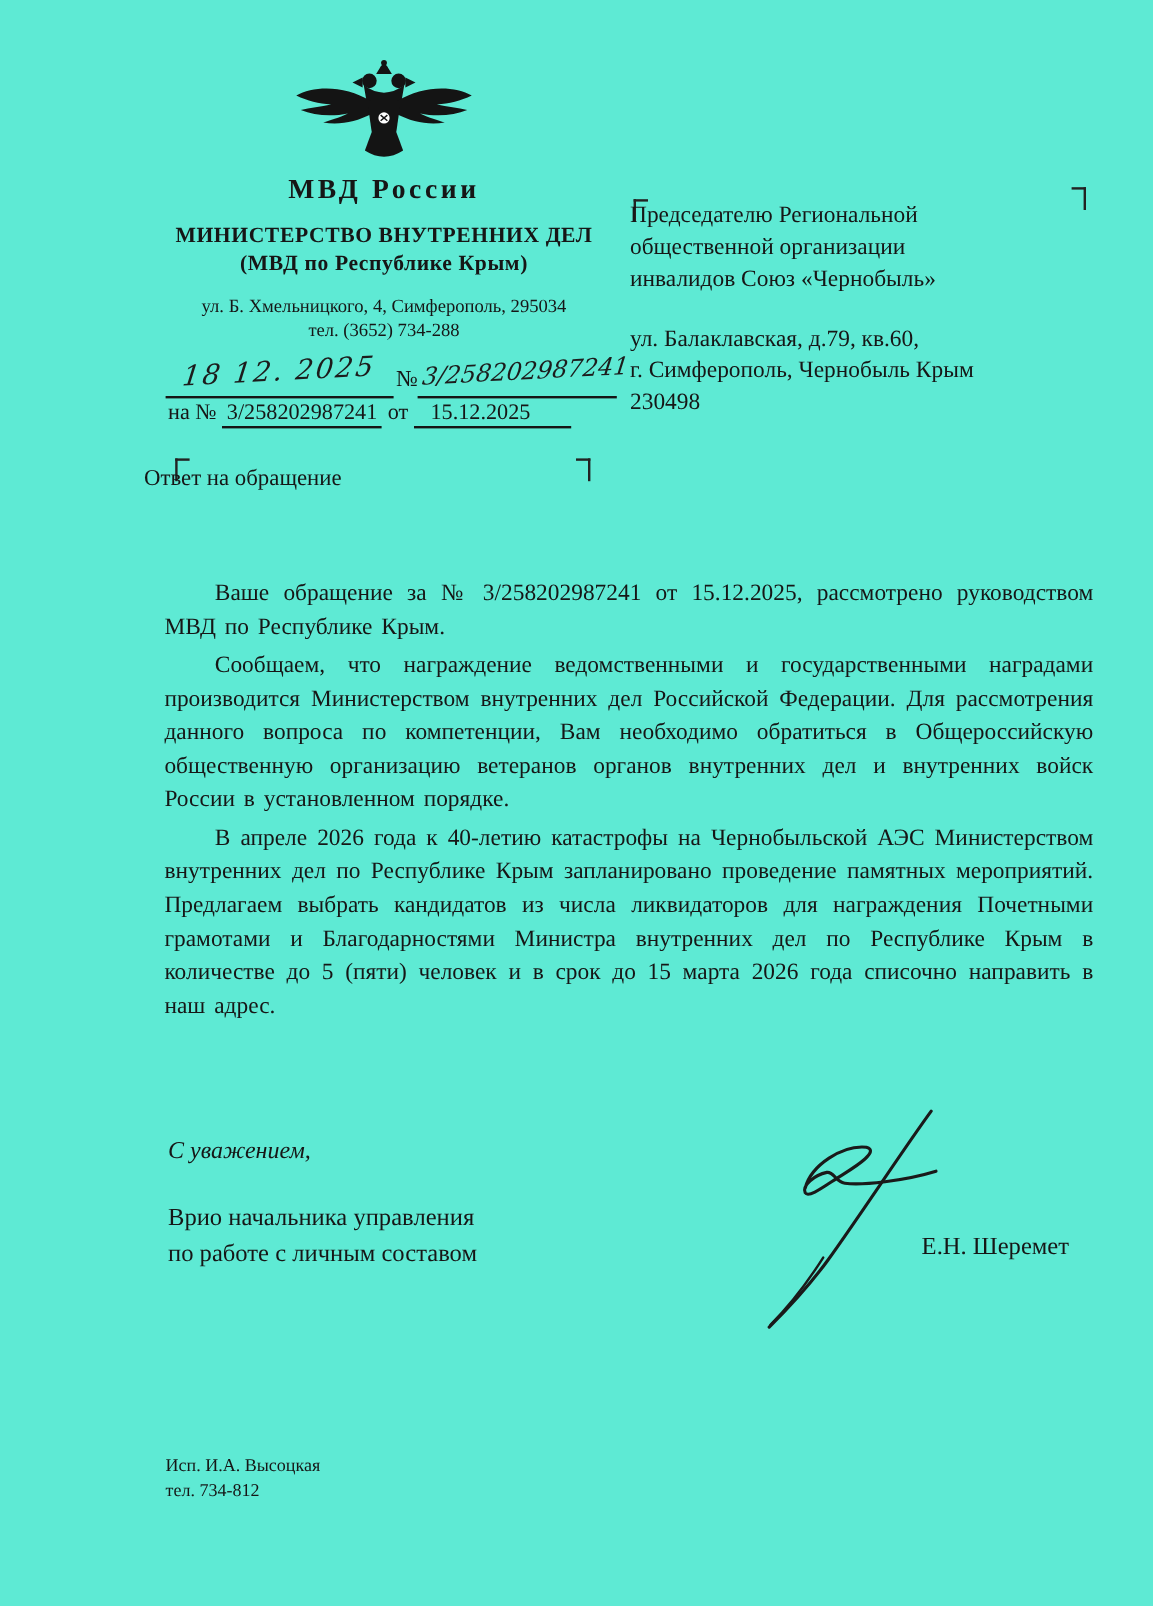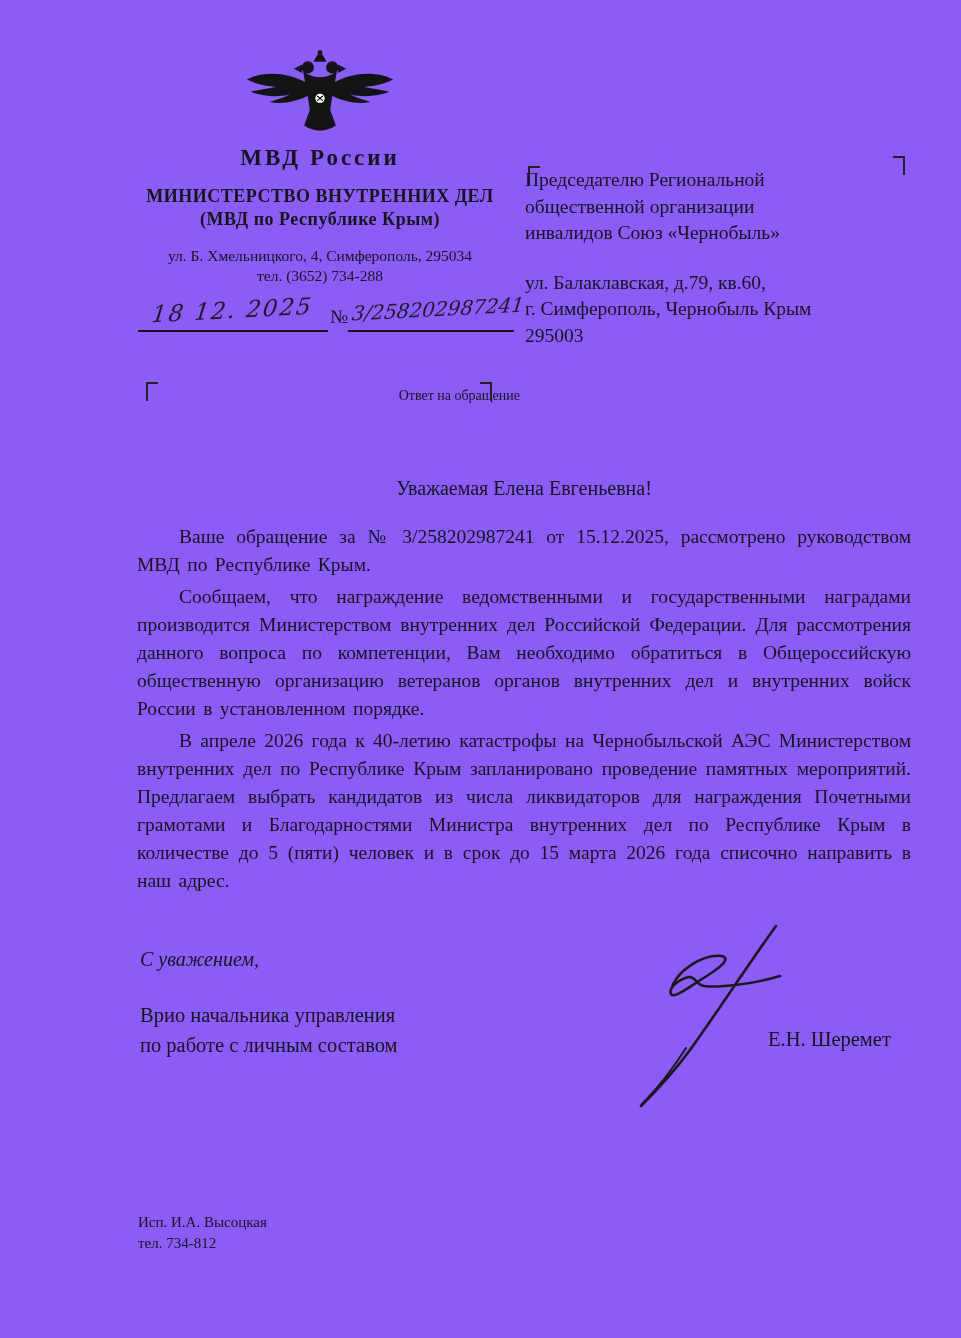--- a/index.html
+++ b/index.html
@@ -1,20 +1,20 @@
 <!DOCTYPE html>
 <html lang="ru"><head>
 <meta charset="utf-8">
 <style>
   html,body{margin:0;padding:0;background:#e8e8e8;}
   .page{
     position:relative;
     width:961px;height:1338px;
     margin:0 auto;
-    background:#8b5cf6;
+    background:#5eead4;
     font-family:"Liberation Serif", serif;
     color:#161616;
     overflow:hidden;
   }
   
   .letterhead{position:absolute;left:118px;top:48px;width:404px;text-align:center;}
   .emblem{display:block;margin:0 auto 2px auto;}
   .org-short{font-weight:bold;font-size:23px;letter-spacing:3px;margin-top:2px;}
   .org-name{font-weight:bold;font-size:18px;line-height:23px;margin-top:14px;letter-spacing:.5px;}
   .org-paren{font-weight:bold;font-size:18px;margin-top:0;}
@@ -36,21 +36,21 @@
   .u2{left:348px;top:330px;width:166px;}
   .num-sign{position:absolute;left:330px;top:306px;font-size:19px;}
   .ref-line2{position:absolute;left:140px;top:334px;font-size:18.5px;white-space:nowrap;}
   .ref-line2 .uu{border-bottom:2px solid #151515;padding:0 4px 1px 4px;}
   .ref-line2 .uu.date{padding-left:14px;padding-right:34px;}
   
   .crn{position:absolute;width:10px;height:17px;}
   .crn.l{border-left:2px solid #222;border-top:2px solid #222;}
   .crn.r{border-right:2px solid #222;border-top:2px solid #222;}
   
-  .subject{position:absolute;left:120px;top:388px;width:400px;text-align:right;font-size:14px;}
+  .subject{position:absolute;left:120px;top:388px;width:400px;text-align:left;font-size:19px;}
   
   .recipient{position:absolute;left:525px;top:167px;width:385px;text-align:left;font-size:19.5px;line-height:26.5px;}
   .recipient .addr{margin-top:23px;}
   
   .body-block{position:absolute;left:133px;top:477px;width:782px;}
   .salutation{text-align:center;font-size:20px;margin:0 0 23px 0;}
   .body-block p{
     font-size:19.5px;line-height:28px;margin:4px;
     text-align:justify;text-indent:42px;word-spacing:2.5px;
   }
@@ -93,40 +93,45 @@
     <div class="org-addr">ул. Б. Хмельницкого, 4, Симферополь, 295034</div>
     <div class="org-phone">тел. (3652) 734-288</div>
   </div>
 
   <span class="hand hand-date">18 12. 2025</span>
   <span class="u-line u1"></span>
   <span class="num-sign">№</span>
   <span class="hand hand-number">3/258202987241</span>
   <span class="u-line u2"></span>
 
+  <div class="ref-line2">
+    <span>на №</span>
+    <span class="uu">3/258202987241</span>
+    <span>от</span>
+    <span class="uu date">15.12.2025</span>
+  </div>
 
   <span class="crn l" style="left:146px;top:382px;"></span>
   <div class="subject">Ответ на обращение</div>
   <span class="crn r" style="left:480px;top:382px;"></span>
 
   <span class="crn l" style="left:528px;top:166px;"></span>
   <span class="crn r" style="left:893px;top:156px;"></span>
   <div class="recipient">
     <div>Председателю Региональной</div>
     <div>общественной организации</div>
     <div>инвалидов Союз «Чернобыль»</div>
     <div class="addr">
       <div>ул. Балаклавская, д.79, кв.60,</div>
       <div>г. Симферополь, Чернобыль Крым</div>
-      <div>295003</div>
+      <div>230498</div>
     </div>
   </div>
 
   <div class="body-block">
-    <div class="salutation">Уважаемая Елена Евгеньевна!</div>
     <p>Ваше обращение за № 3/258202987241 от 15.12.2025, рассмотрено руководством МВД по Республике Крым.</p>
     <p>Сообщаем, что награждение ведомственными и государственными наградами производится Министерством внутренних дел Российской Федерации. Для рассмотрения данного вопроса по компетенции, Вам необходимо обратиться в Общероссийскую общественную организацию ветеранов органов внутренних дел и внутренних войск России в установленном порядке.</p>
     <p>В апреле 2026 года к 40-летию катастрофы на Чернобыльской АЭС Министерством внутренних дел по Республике Крым запланировано проведение памятных мероприятий. Предлагаем выбрать кандидатов из числа ликвидаторов для награждения Почетными грамотами и Благодарностями Министра внутренних дел по Республике Крым в количестве до 5 (пяти) человек и в срок до 15 марта 2026 года списочно направить в наш адрес.</p>
   </div>
 
   <div class="closing">С уважением,</div>
   <div class="position">
     <div>Врио начальника управления</div>
     <div>по работе с личным составом</div>
   </div>

